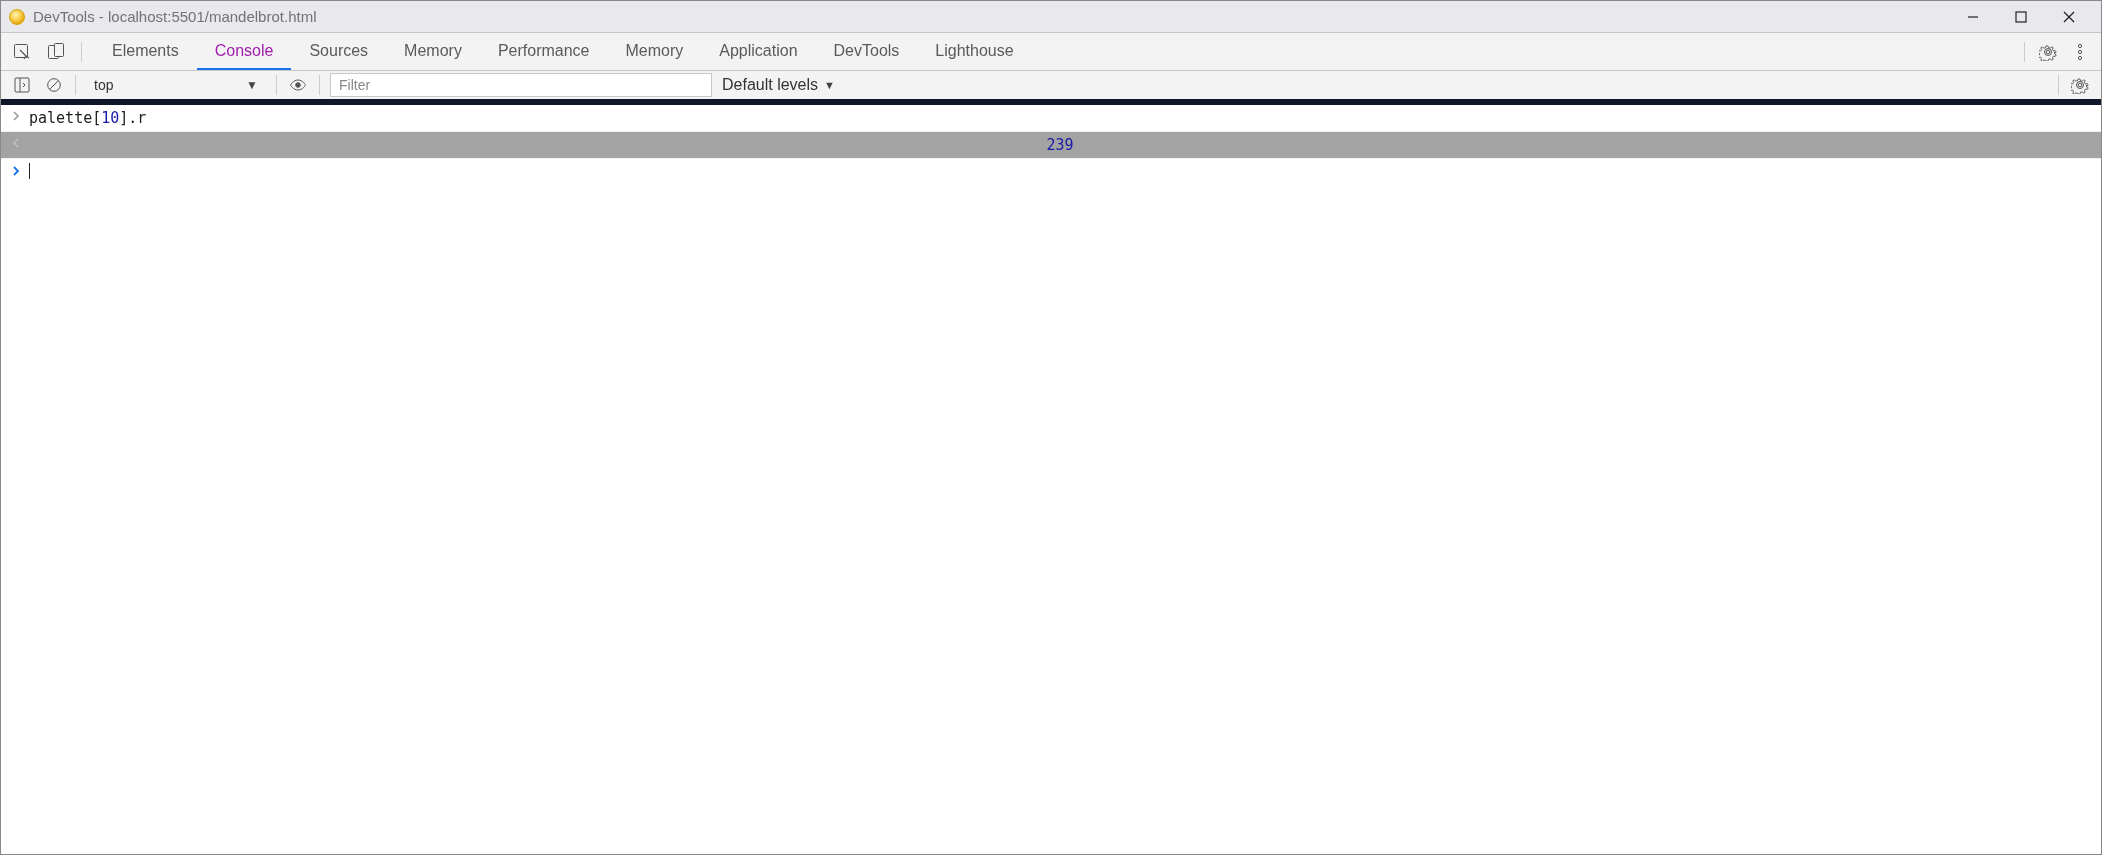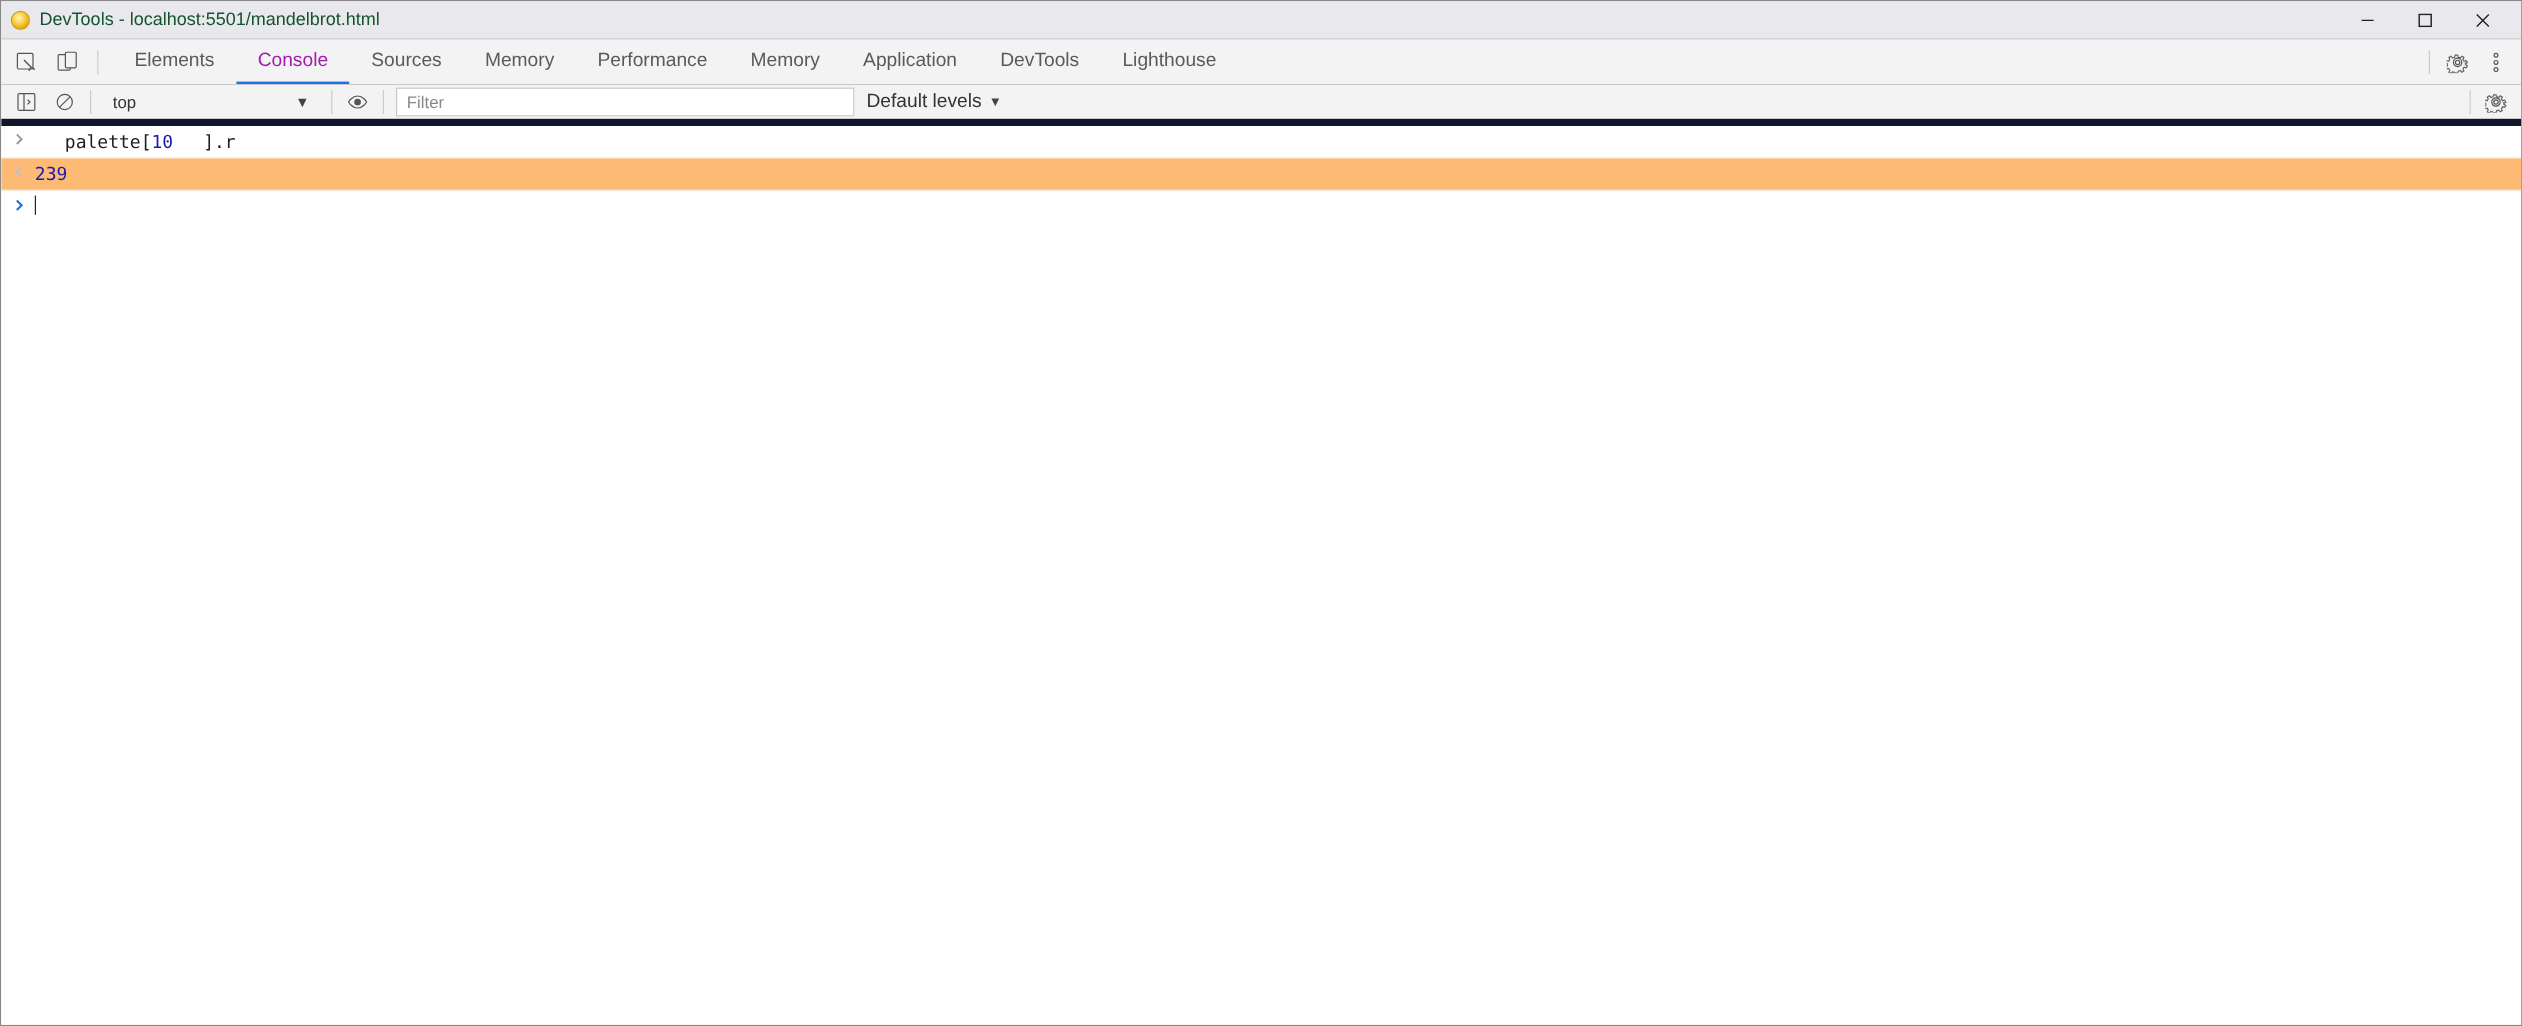--- a/index.html
+++ b/index.html
@@ -2,21 +2,21 @@
 <html><head>
 <meta charset="utf-8">
 <style>
   * { box-sizing: border-box; margin: 0; padding: 0; }
   html, body { width: 100%; height: 100%; font-family: "Segoe UI", Arial, sans-serif; font-size: 14px; background: #fff; }
   body { display: flex; flex-direction: column; border: 1px solid #888; }
   
   
   .titlebar { height: 32px; background: #e8e8ed; border-bottom: 1px solid #c7c7c7; display: flex; align-items: center; padding: 0 8px; }
   .titlebar .favicon { width: 16px; height: 16px; border-radius: 50%; background: radial-gradient(circle at 40% 35%, #fff7b0 0%, #f7c948 45%, #e2a000 80%); margin-right: 8px; border: 1px solid #d7a400; }
-  .titlebar .title { color: #14532d; font-size: 15px; }
+  .titlebar .title { color: #737373; font-size: 15px; }
   .winbtns { margin-left: auto; display: flex; }
   .winbtn { width: 48px; height: 28px; display: flex; align-items: center; justify-content: center; color: #222; }
   .winbtn svg { width: 12px; height: 12px; stroke: #222; stroke-width: 1.2; fill: none; }
   
   
   .tabbar { height: 38px; background: #f3f3f3; border-bottom: 1px solid #c7c7c7; display: flex; align-items: stretch; }
   .tb-leading { display: flex; align-items: center; padding: 0 10px; gap: 12px; }
   .tb-leading .sep { width: 1px; height: 20px; background: #ccc; margin: 0 2px; }
   .iconbtn { display: flex; align-items: center; justify-content: center; width: 22px; height: 22px; color: #555; }
   .iconbtn svg { stroke: #555; fill: none; }
@@ -34,27 +34,27 @@
   .filter-input { width: 382px; height: 24px; border: 1px solid #c7c7c7; background: #fff; padding: 2px 8px; font-size: 14px; color: #333; font-family: inherit; }
   .filter-input::placeholder { color: #888; }
   .levels { display: flex; align-items: center; gap: 6px; color: #333; font-size: 16px; }
   .levels .tri { font-size: 11px; color: #444; }
   .rt-spacer { flex: 1; }
   
   
   .console-body { flex: 1; background: #fff; font-family: Consolas, Menlo, monospace; font-size: 15px; overflow: auto; }
   .console-row { display: flex; align-items: flex-start; min-height: 22px; padding: 4px 10px; border-bottom: 1px solid #f0f0f0; }
   .console-row.input-row .gutter { color: #9a9a9a; }
-  .console-row.output-row { background: #fdba74; }
+  .console-row.output-row { background: #a3a3a3; text-align: center; }
   .console-row.output-row .gutter svg { stroke: #bfbfbf; }
   .console-row .gutter { width: 18px; display: flex; justify-content: flex-start; padding-top: 2px; }
   .console-row .gutter svg { width: 10px; height: 10px; }
   .console-row .content { flex: 1; white-space: pre; color: #222; }
   .tok-num { color: #1a1aa6; }
-  .tok-text { color: #202020; margin-left: 25px; }
+  .tok-text { color: #202020; }
   .prompt-row { display: flex; align-items: center; padding: 4px 10px; }
   .prompt-row .gutter { width: 18px; display: flex; justify-content: flex-start; }
   .prompt-row .gutter svg { width: 10px; height: 10px; stroke: #1a73e8; }
   .prompt-row .caret { width: 1px; height: 16px; background: #222; }
 </style>
 </head>
 <body>
 
 <div class="titlebar">
   <div class="favicon"></div>

